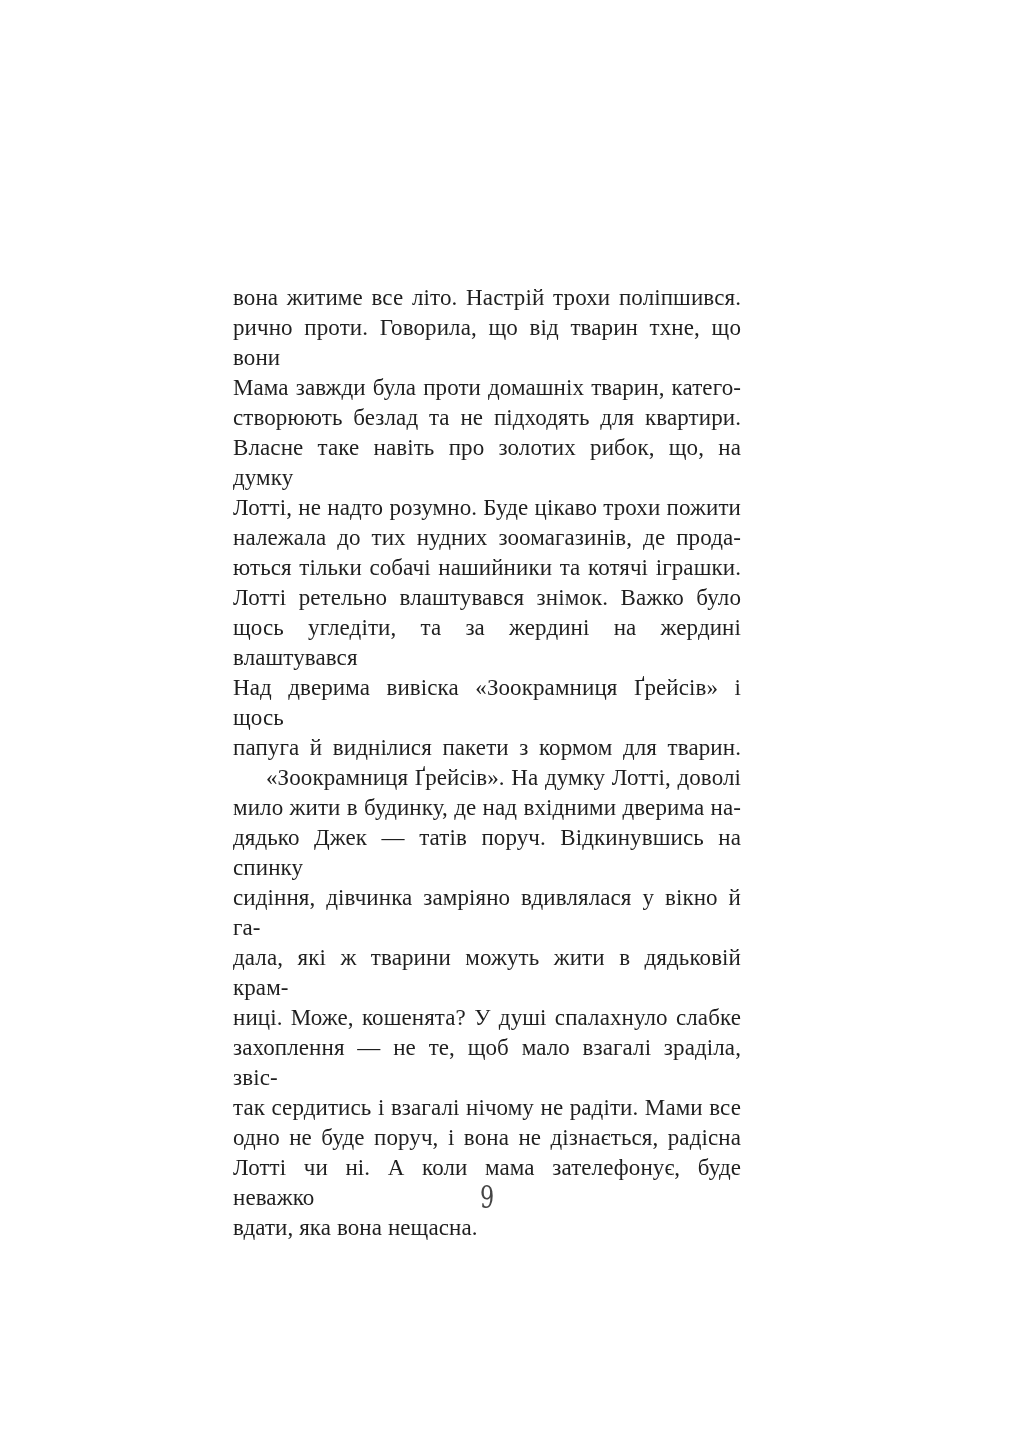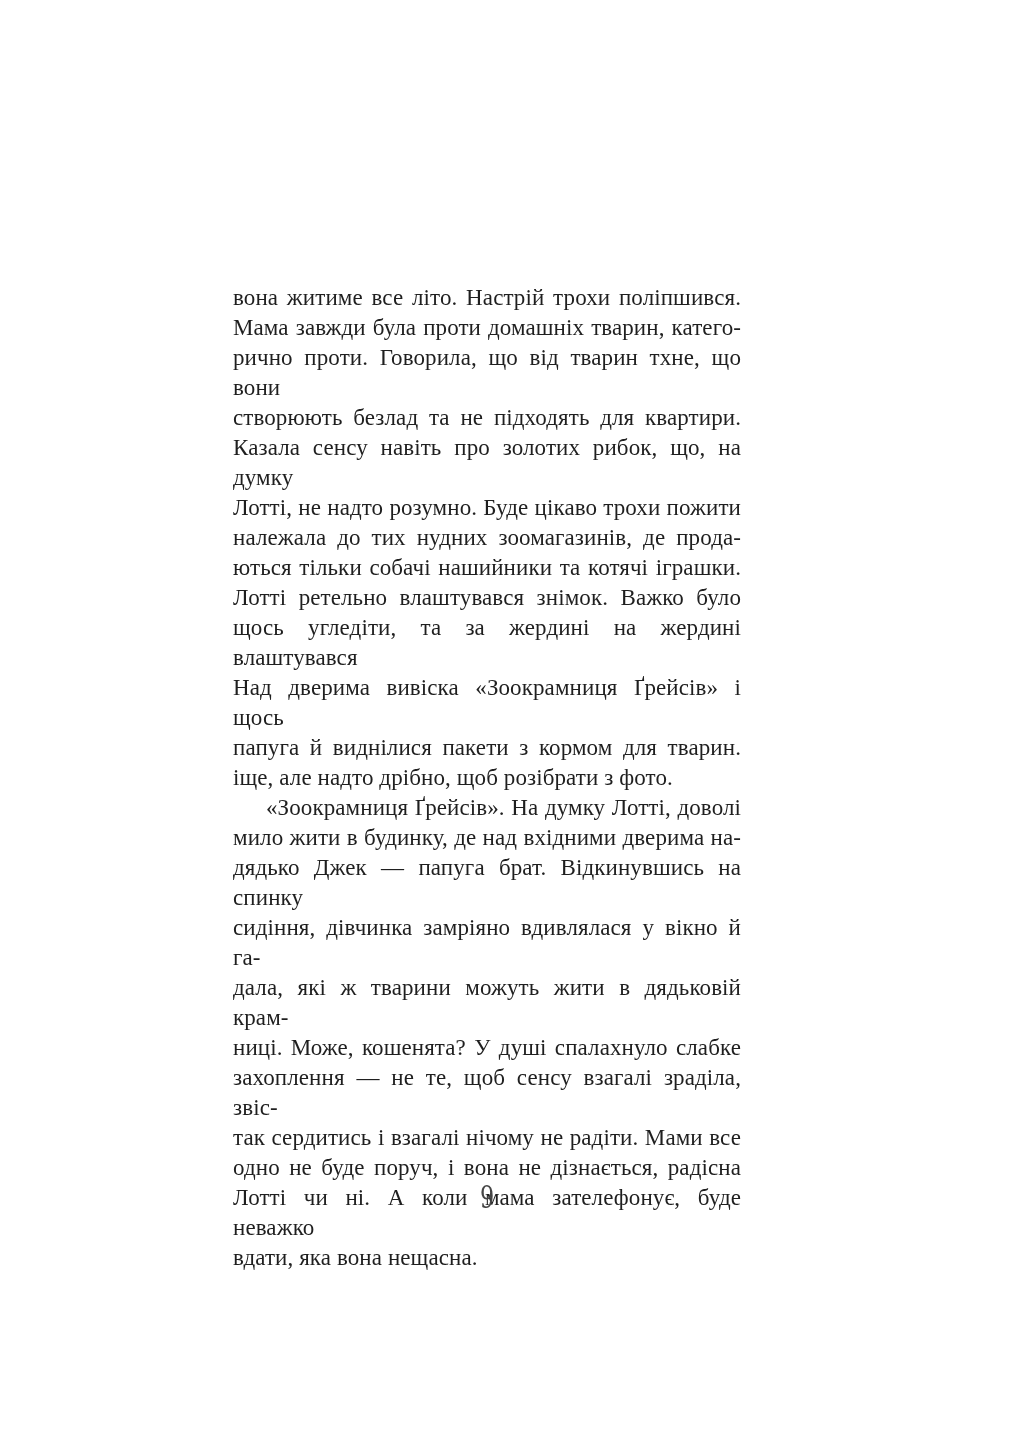--- a/index.html
+++ b/index.html
@@ -59,41 +59,40 @@
     font-family: "DejaVu Serif", serif;
   }
 </style>
 </head>
 <body style="background: rgb(255, 255, 255);">
 
 <div class="book-page">
   <div class="text-block" style="color: rgb(31, 31, 31);">
       <div class="paragraph">
         <div class="line">вона житиме все літо. Настрій трохи поліпшився.</div>
+        <div class="line">рично проти. Говорила, що від тварин тхне, що вони</div>
         <div class="line">Мама завжди була проти домашніх тварин, катего-</div>
-        <div class="line">рично проти. Говорила, що від тварин тхне, що вони</div>
         <div class="line">створюють безлад та не підходять для квартири.</div>
-        <div class="line">Казала сенсу навіть про золотих рибок, що, на думку</div>
+        <div class="line">Власне таке навіть про золотих рибок, що, на думку</div>
         <div class="line">Лотті, не надто розумно. Буде цікаво трохи пожити</div>
         <div class="line">належала до тих нудних зоомагазинів, де прода-</div>
         <div class="line">ються тільки собачі нашийники та котячі іграшки.</div>
         <div class="line">Лотті ретельно влаштувався знімок. Важко було</div>
         <div class="line">щось угледіти, та за жердині на жердині влаштувався</div>
         <div class="line">Над дверима вивіска «Зоокрамниця Ґрейсів» і щось</div>
         <div class="line">папуга й виднілися пакети з кормом для тварин.</div>
-        <div class="line last">іще, але надто дрібно, щоб розібрати з фото.</div>
       </div>
       <div class="paragraph">
         <div class="line indent">«Зоокрамниця Ґрейсів». На думку Лотті, доволі</div>
         <div class="line">мило жити в будинку, де над вхідними дверима на-</div>
-        <div class="line">дядько Джек — папуга брат. Відкинувшись на спинку</div>
+        <div class="line">дядько Джек — татів поруч. Відкинувшись на спинку</div>
         <div class="line">сидіння, дівчинка замріяно вдивлялася у вікно й га-</div>
         <div class="line">дала, які ж тварини можуть жити в дядьковій крам-</div>
         <div class="line">ниці. Може, кошенята? У душі спалахнуло слабке</div>
-        <div class="line">захоплення — не те, щоб сенсу взагалі зраділа, звіс-</div>
+        <div class="line">захоплення — не те, щоб мало взагалі зраділа, звіс-</div>
         <div class="line">так сердитись і взагалі нічому не радіти. Мами все</div>
         <div class="line">одно не буде поруч, і вона не дізнається, радісна</div>
         <div class="line">Лотті чи ні. А коли мама зателефонує, буде неважко</div>
         <div class="line last">вдати, яка вона нещасна.</div>
       </div>
     </div>
   <div class="page-number" style="color: rgb(69, 69, 69);">9</div>
 </div>
 
 </body></html>

